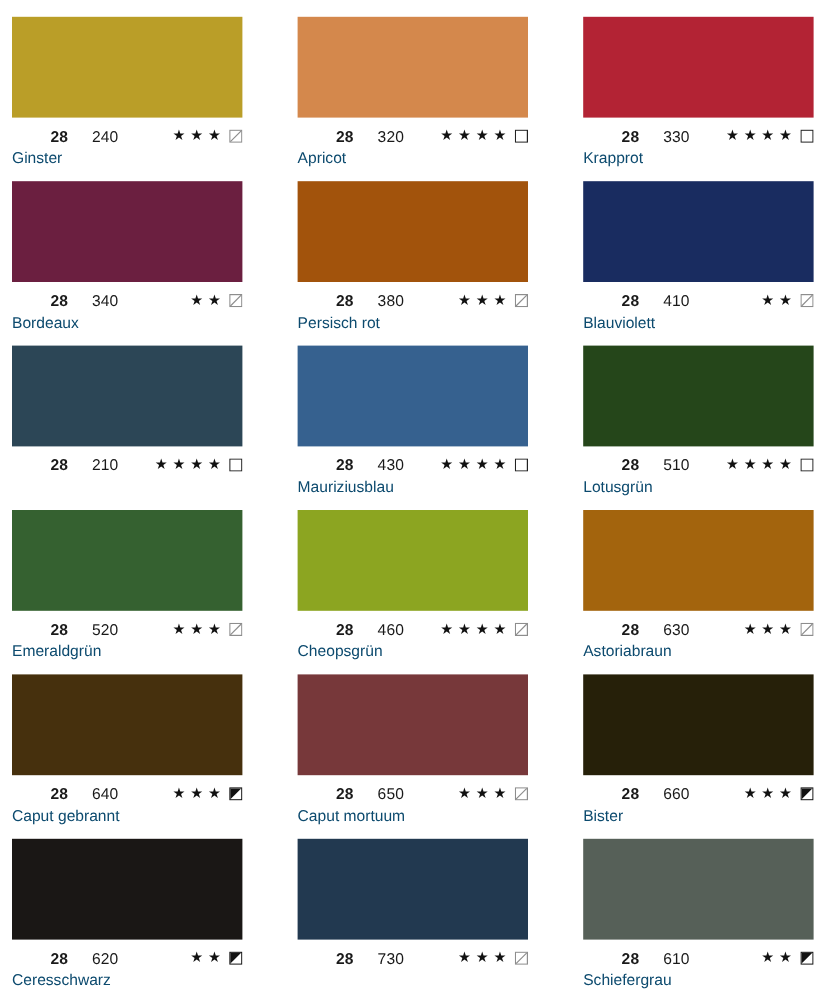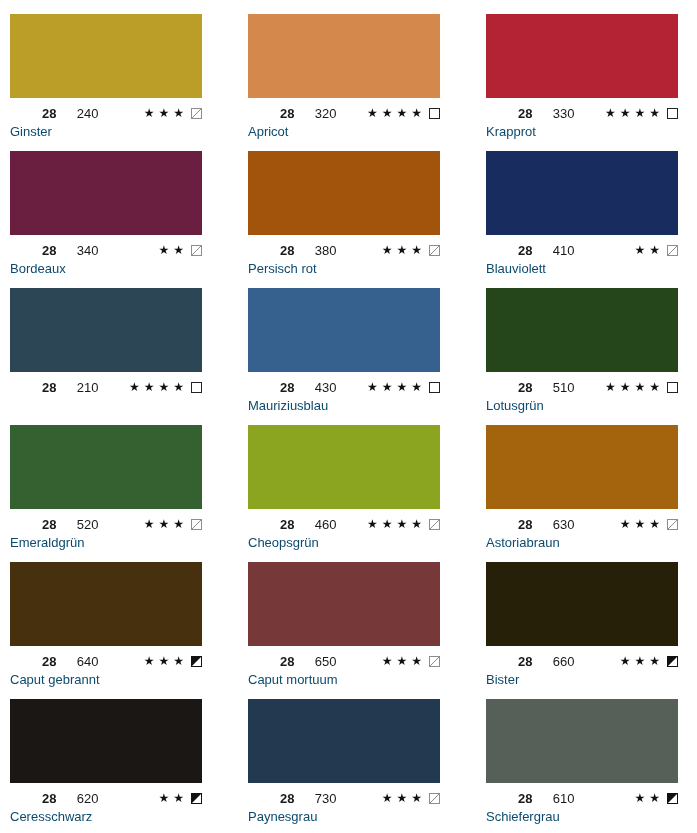--- a/index.html
+++ b/index.html
@@ -382,21 +382,20 @@
             <span class="star">★</span>
             <span class="star">★</span>
             <span class="opacity-icon">
               <svg width="11" height="11" viewBox="0 0 11 11">
                 <rect x="0.5" y="0.5" width="10" height="10" fill="#fff" stroke="#8d8d8d" stroke-width="1"></rect>
                 <line x1="1" y1="10" x2="10" y2="1" stroke="#8d8d8d" stroke-width="1"></line>
               </svg>
             </span>
           </div>
         </div>
-        <div class="name">Paynesgrau</div>
       </div>
       <div class="swatch-cell">
         <div class="chip" title="Schiefergrau" style="background: rgb(86, 96, 88);"></div>
         <div class="meta">
           <div class="code"><span class="series">28</span><span class="num">610</span></div>
           <div class="marks">
             <span class="star">★</span>
             <span class="star">★</span>
             <span class="opacity-icon">
               <svg width="11" height="11" viewBox="0 0 11 11">

